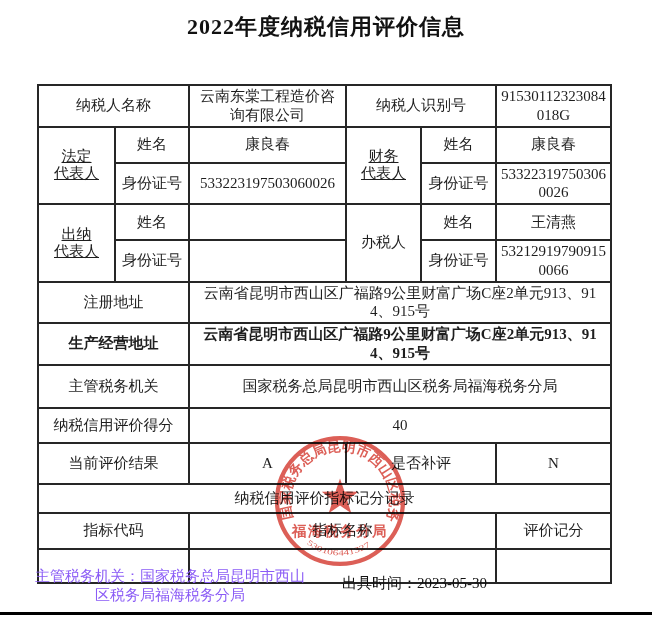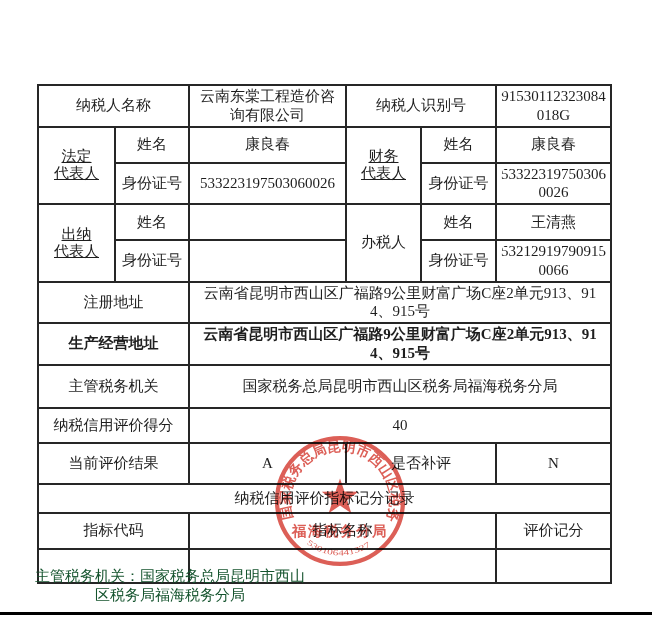--- a/index.html
+++ b/index.html
@@ -12,50 +12,51 @@
     font-size:22px;font-weight:bold;letter-spacing:1px;color:#111;
   }
   table.info{
     position:absolute;left:37px;top:84px;width:573px;
     border-collapse:collapse;table-layout:fixed;
   }
   table.info td{
     border:2px solid #262626;text-align:center;vertical-align:middle;
     font-size:15px;line-height:1.25;padding:1px 3px;overflow:hidden;
   }
-  td.num{font-size:13.5px;word-break:break-all;border-radius:20px;}
+  td.num{font-size:13.5px;word-break:break-all;}
   td.addr{font-size:14.5px;word-break:break-all;line-height:1.3;}
   td.lbl span{display:block;line-height:1.15;text-decoration:underline;}
   tr.r1{height:38px;} tr.r2{height:36px;} tr.r3{height:39px;}
   tr.r4{height:36px;} tr.r5{height:39px;} tr.r6{height:36px;}
   tr.r7{height:36px;font-weight:bold;} tr.r8{height:43px;} tr.r9{height:35px;}
   tr.r10{height:41px;margin-left:40px;} tr.r11{height:29px;border-radius:13px;} tr.r12{height:36px;}
   tr.r13{height:34px;}
   .footer-authority{
     position:absolute;left:33px;top:567px;width:274px;text-align:center;
-    font-size:15px;line-height:1.25;color:#14532d;
+    font-size:15px;line-height:1.25;color:#8b5cf6;
   }
   .footer-date{
     position:absolute;left:342px;top:574px;font-size:15px;color:#111;
   }
   .bottom-rule{
     position:absolute;left:0;top:612px;width:652px;height:3px;background:#000;
   }
   .seal{
     position:absolute;left:260px;top:421px;width:160px;height:160px;
     color:var(--stamp-color,#d7473e);opacity:0.87;mix-blend-mode:multiply;
     pointer-events:none;
   }
   .seal svg{display:block;width:160px;height:160px;}
 </style>
 </head>
 <body>
 
 <div class="page">
 
+  <div class="doc-title">2022年度纳税信用评价信息</div>
 
   <table class="info">
     <colgroup>
       <col style="width:77px">
         <col style="width:74px">
         <col style="width:157px">
       <col style="width:75px">
         <col style="width:75px">
         <col style="width:115px">
     </colgroup>
@@ -136,20 +137,21 @@
     <tr class="r13">
       <td colspan="2"></td>
       <td colspan="3"></td>
       <td></td>
     </tr>
   </tbody>
     </table>
 
   <div class="footer-authority">主管税务机关：国家税务总局昆明市西山区税务局福海税务分局</div>
 
+  <div class="footer-date"><span>出具时间：</span><span>2023-05-30</span></div>
 
   <div class="seal">
     <svg viewBox="0 0 150 150">
       <defs>
         <path id="ringArc" d="M 30.8 91.1 A 47 47 0 1 1 119.2 91.1" fill="none"></path>
         <path id="serialArc" d="M 43.6 115.2 A 51 51 0 0 0 106.4 115.2" fill="none"></path>
       </defs>
       <circle cx="75" cy="75" r="59" fill="none" stroke="currentColor" stroke-width="4"></circle>
       <text font-size="13" fill="currentColor" font-weight="bold" font-family="Liberation Serif, DejaVu Serif, serif" textLength="195" lengthAdjust="spacingAndGlyphs">
         <textPath href="#ringArc">国家税务总局昆明市西山区税务局</textPath>

